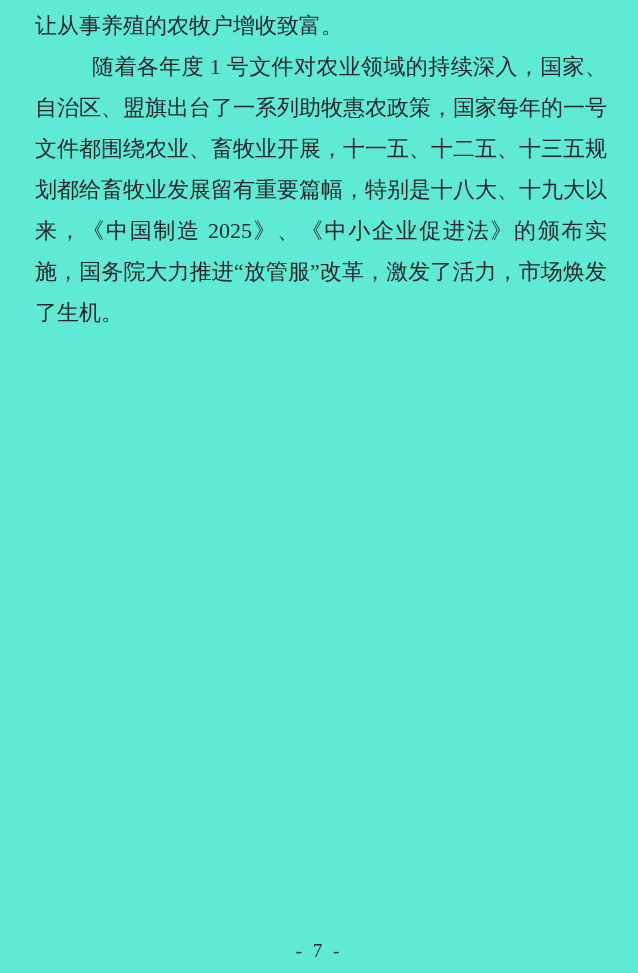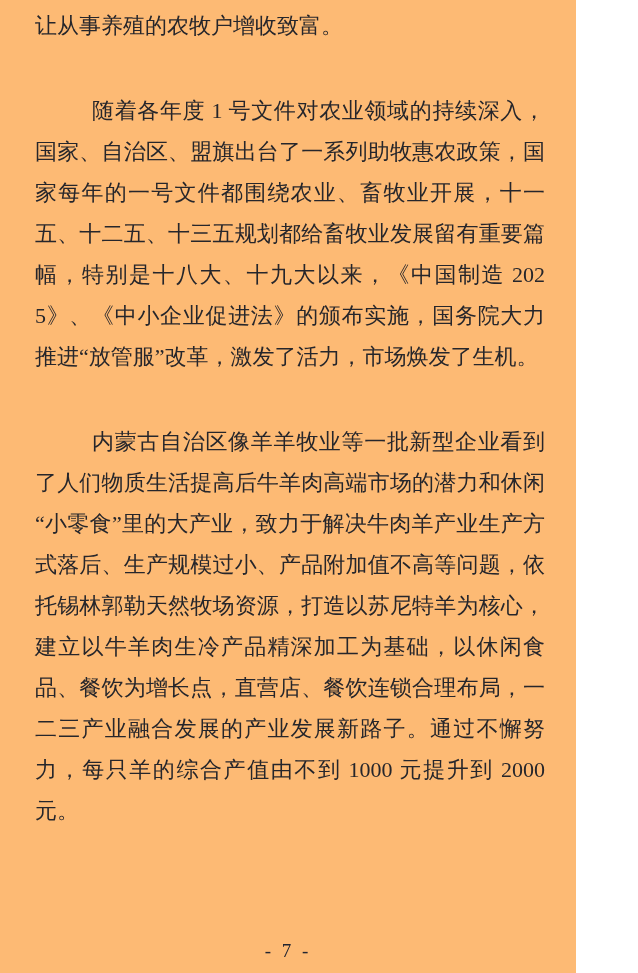--- a/index.html
+++ b/index.html
@@ -3,54 +3,52 @@
 <meta charset="utf-8">
 <style>
   html, body {
     margin: 0;
     padding: 0;
     background: #ffffff;
   }
   .page {
     position: relative;
     box-sizing: border-box;
-    width: 576px;
+    width: 638px;
     height: 973px;
-    background: #fdba74;
+    background: #5eead4;
     padding: 5px 31px 0 35px;
     overflow: hidden;
     font-family: "Liberation Serif", "DejaVu Serif", serif;
     color: #26262b;
   }
   .content p.para {
     margin: 0;
     font-size: 22px;
     line-height: 41px;
     text-align: justify;
     text-justify: inter-ideograph;
     word-break: break-all;
   }
   .content p.para.indent {
     text-indent: 57px;
-    margin-top: 44px;
   }
   .page-footer {
     position: absolute;
     left: 0;
     right: 0;
     bottom: 11px;
     text-align: center;
     font-size: 19px;
     letter-spacing: 3px;
     color: #222530;
   }
 </style>
 </head>
 <body>
 
 <div class="page">
   <div class="content">
     <p class="para">让从事养殖的农牧户增收致富。</p>
     <p class="para indent">随着各年度 1 号文件对农业领域的持续深入，国家、自治区、盟旗出台了一系列助牧惠农政策，国家每年的一号文件都围绕农业、畜牧业开展，十一五、十二五、十三五规划都给畜牧业发展留有重要篇幅，特别是十八大、十九大以来，《中国制造 2025》、《中小企业促进法》的颁布实施，国务院大力推进“放管服”改革，激发了活力，市场焕发了生机。</p>
-    <p class="para indent">内蒙古自治区像羊羊牧业等一批新型企业看到了人们物质生活提高后牛羊肉高端市场的潜力和休闲“小零食”里的大产业，致力于解决牛肉羊产业生产方式落后、生产规模过小、产品附加值不高等问题，依托锡林郭勒天然牧场资源，打造以苏尼特羊为核心，建立以牛羊肉生冷产品精深加工为基础，以休闲食品、餐饮为增长点，直营店、餐饮连锁合理布局，一二三产业融合发展的产业发展新路子。通过不懈努力，每只羊的综合产值由不到 1000 元提升到 2000 元。</p>
   </div>
   <div class="page-footer">- 7 -</div>
 </div>
 
 </body></html>

